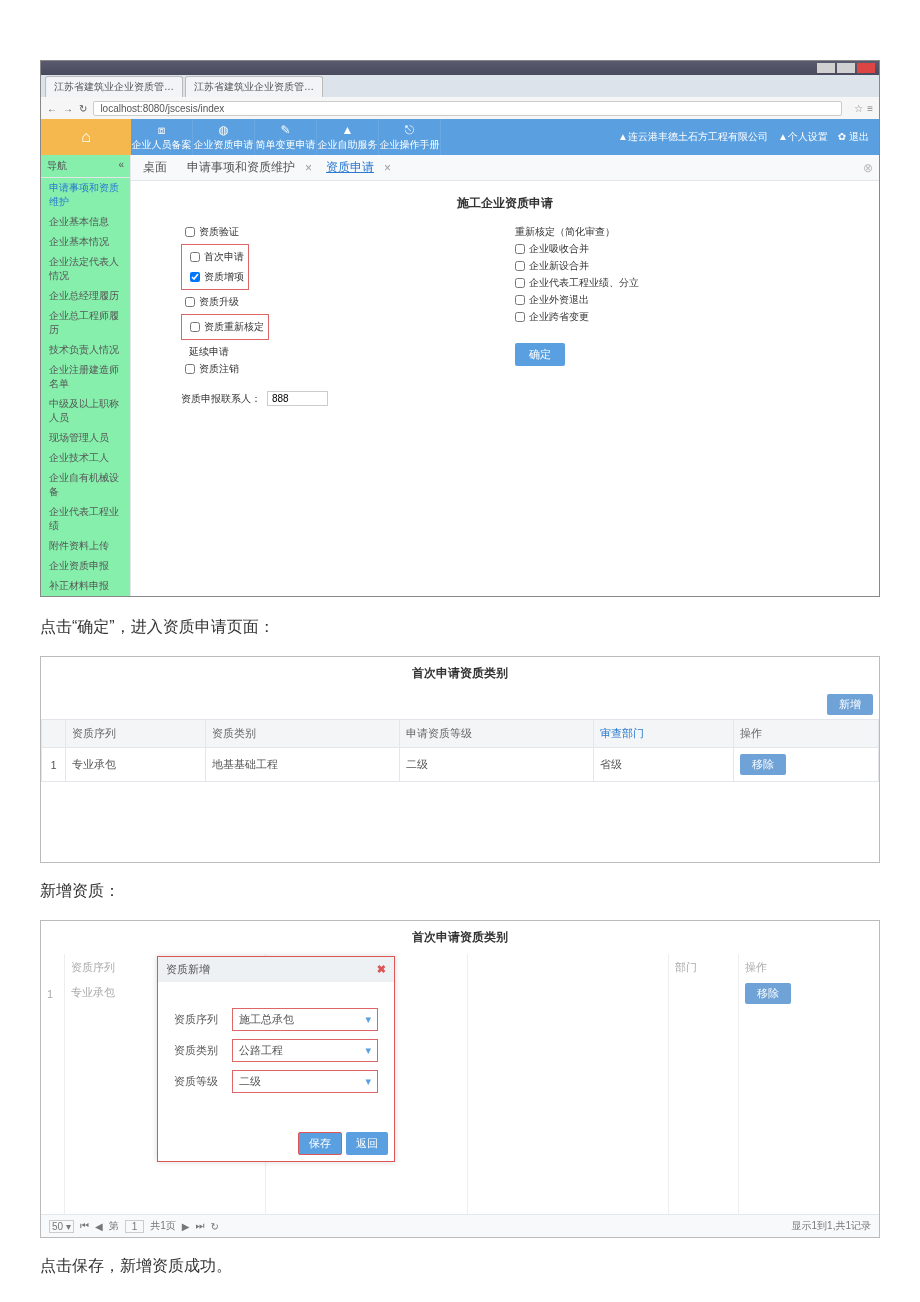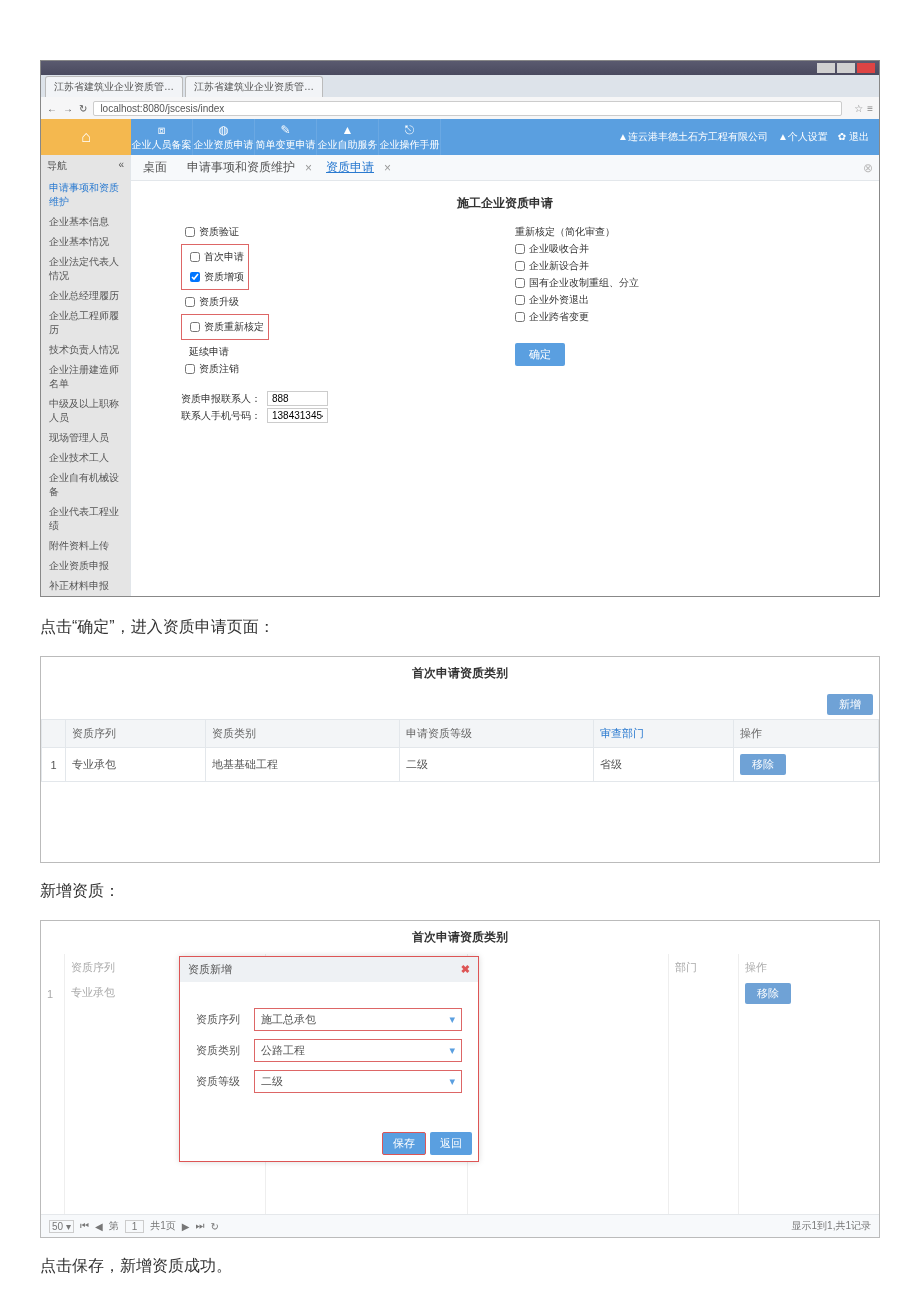--- a/index.html
+++ b/index.html
@@ -16,21 +16,21 @@
     .ss-addr { background: #f6f6f7; height: 22px; display: flex; align-items: center; padding: 0 6px; font-size: 10px; color: #555; gap: 6px; }
     .ss-addr .url { background: #fff; border: 1px solid #ccc; border-radius: 2px; padding: 1px 6px; flex: 1; margin-right: 6px; }
     .ss-addr .icons { display:flex; gap:4px; color:#888; }
     .toolbar { background: #5a9fe0; height: 36px; display: flex; align-items: center; color: #fff; font-size: 10px; }
     .toolbar .home { width: 90px; background:#f4b84f; display:flex;align-items:center;justify-content:center;height:100%; font-size:16px; }
     .toolbar .titem { width: 62px; text-align: center; display:flex;flex-direction:column;align-items:center;justify-content:center;height:100%;gap:1px; border-right:1px solid rgba(255,255,255,0.1);}
     .toolbar .titem .ti{font-size:12px;}
     .toolbar .spacer{flex:1;}
     .toolbar .right { display:flex;align-items:center;gap:10px;padding:0 10px; }
     .layout { display: flex; min-height: 280px; }
-    .sidebar { width: 90px; background:#e5e5e5; border-right:1px solid #e2e6ea; font-size:10px; }
+    .sidebar { width: 90px; background:#86efac; border-right:1px solid #e2e6ea; font-size:10px; }
     .side-hdr { padding:4px 6px; color:#555; display:flex;justify-content:space-between;border-bottom:1px solid #e5e5e5; }
     .side-item { padding: 3px 8px; color: #555; }
     .side-item.act { color: #2a7ad0; }
     .main { flex:1; background:#fff; }
     .tab-strip{background:#f7f9fb;border-bottom:1px solid #e3e7eb;display:flex;align-items:center;font-size:12px;padding:3px 6px;gap:8px;color:#555;}
     .tab-strip .t{padding:1px 6px;}
     .tab-strip .tclose{color:#999;margin-left:-4px;}
     .tab-strip .t.sel{color:#2a7ad0;text-decoration:underline;}
     .tab-strip .tbx{margin-left:auto;color:#bbb;}
     .form { padding: 8px 30px; font-size:10px; }
@@ -58,21 +58,21 @@
     table.g td{ border:1px solid #e3e7eb; padding:6px; color:#555; }
     table.g td.num{ width:24px; text-align:center; }
     .grid-body{ height:80px; }
     .dept-link{color:#2a7ad0;}
 
     
     .modal-wrap{ position:relative; height:260px; background:#fff; }
     .bg-cols{position:absolute;inset:0;display:flex;font-size:11px;}
     .bgc{flex:1;border-right:1px solid #eee;padding:6px;color:#aaa;}
     .bgc:last-child{border-right:none;}
-    .modal{ position:absolute; left:138px; top:2px; width:300px; background:#fff; border:1px solid #d55; box-shadow:0 0 6px rgba(0,0,0,0.15); font-size:11px;}
+    .modal{ position:absolute; left:116px; top:2px; width:238px; background:#fff; border:1px solid #d55; box-shadow:0 0 6px rgba(0,0,0,0.15); font-size:11px;}
     .modal-hd{ background:#eef1f4;padding:5px 8px;display:flex;justify-content:space-between;align-items:center;color:#555;}
     .mx{color:#d55;font-weight:bold;}
     .modal-bd{ padding:18px 16px 60px; }
     .mrow{ display:flex;align-items:center;gap:8px;margin:8px 0; }
     .mrow label{width:50px;color:#555;}
     .combo{ flex:1;border:1px solid #d66;display:flex;align-items:center;justify-content:space-between;padding:3px 6px;color:#555;}
     .combo .caret{color:#5a9fe0;}
     .modal-ft{ position:absolute; bottom:6px; right:6px; display:flex; gap:4px; }
     .btn-save{background:#5a9fe0;color:#fff;border:1px solid #d55;padding:3px 10px;border-radius:2px;font-size:11px;}
     .btn-back{background:#5a9fe0;color:#fff;border:none;padding:3px 10px;border-radius:2px;font-size:11px;}
@@ -199,40 +199,36 @@
                 </div>
               <div class="chk">
                   <input type="checkbox" style="">
                   <span>资质注销</span>
                 </div>
               <div style="height:10px;"></div>
               <div class="contact">
                   <span>资质申报联系人：</span>
                   <input value="888" style="">
                 </div>
-              <div class="contact">
-                  <span>联系人手机号码：</span>
-                  <input value="13843134543" style="">
-                </div>
             </div>
             <div class="col">
               <div class="chk" style="padding-left:10px;">
                   <span>重新核定（简化审查）</span>
                 </div>
               <div class="chk" style="padding-left:10px;">
                   <input type="checkbox" style="">
                   <span>企业吸收合并</span>
                 </div>
               <div class="chk" style="padding-left:10px;">
                   <input type="checkbox" style="">
                   <span>企业新设合并</span>
                 </div>
               <div class="chk" style="padding-left:10px;">
                   <input type="checkbox" style="">
-                  <span>国有企业改制重组、分立</span>
+                  <span>企业代表工程业绩、分立</span>
                 </div>
               <div class="chk" style="padding-left:10px;">
                   <input type="checkbox" style="">
                   <span>企业外资退出</span>
                 </div>
               <div class="chk" style="padding-left:10px;">
                   <input type="checkbox" style="">
                   <span>企业跨省变更</span>
                 </div>
               <div style="height:16px;"></div>

